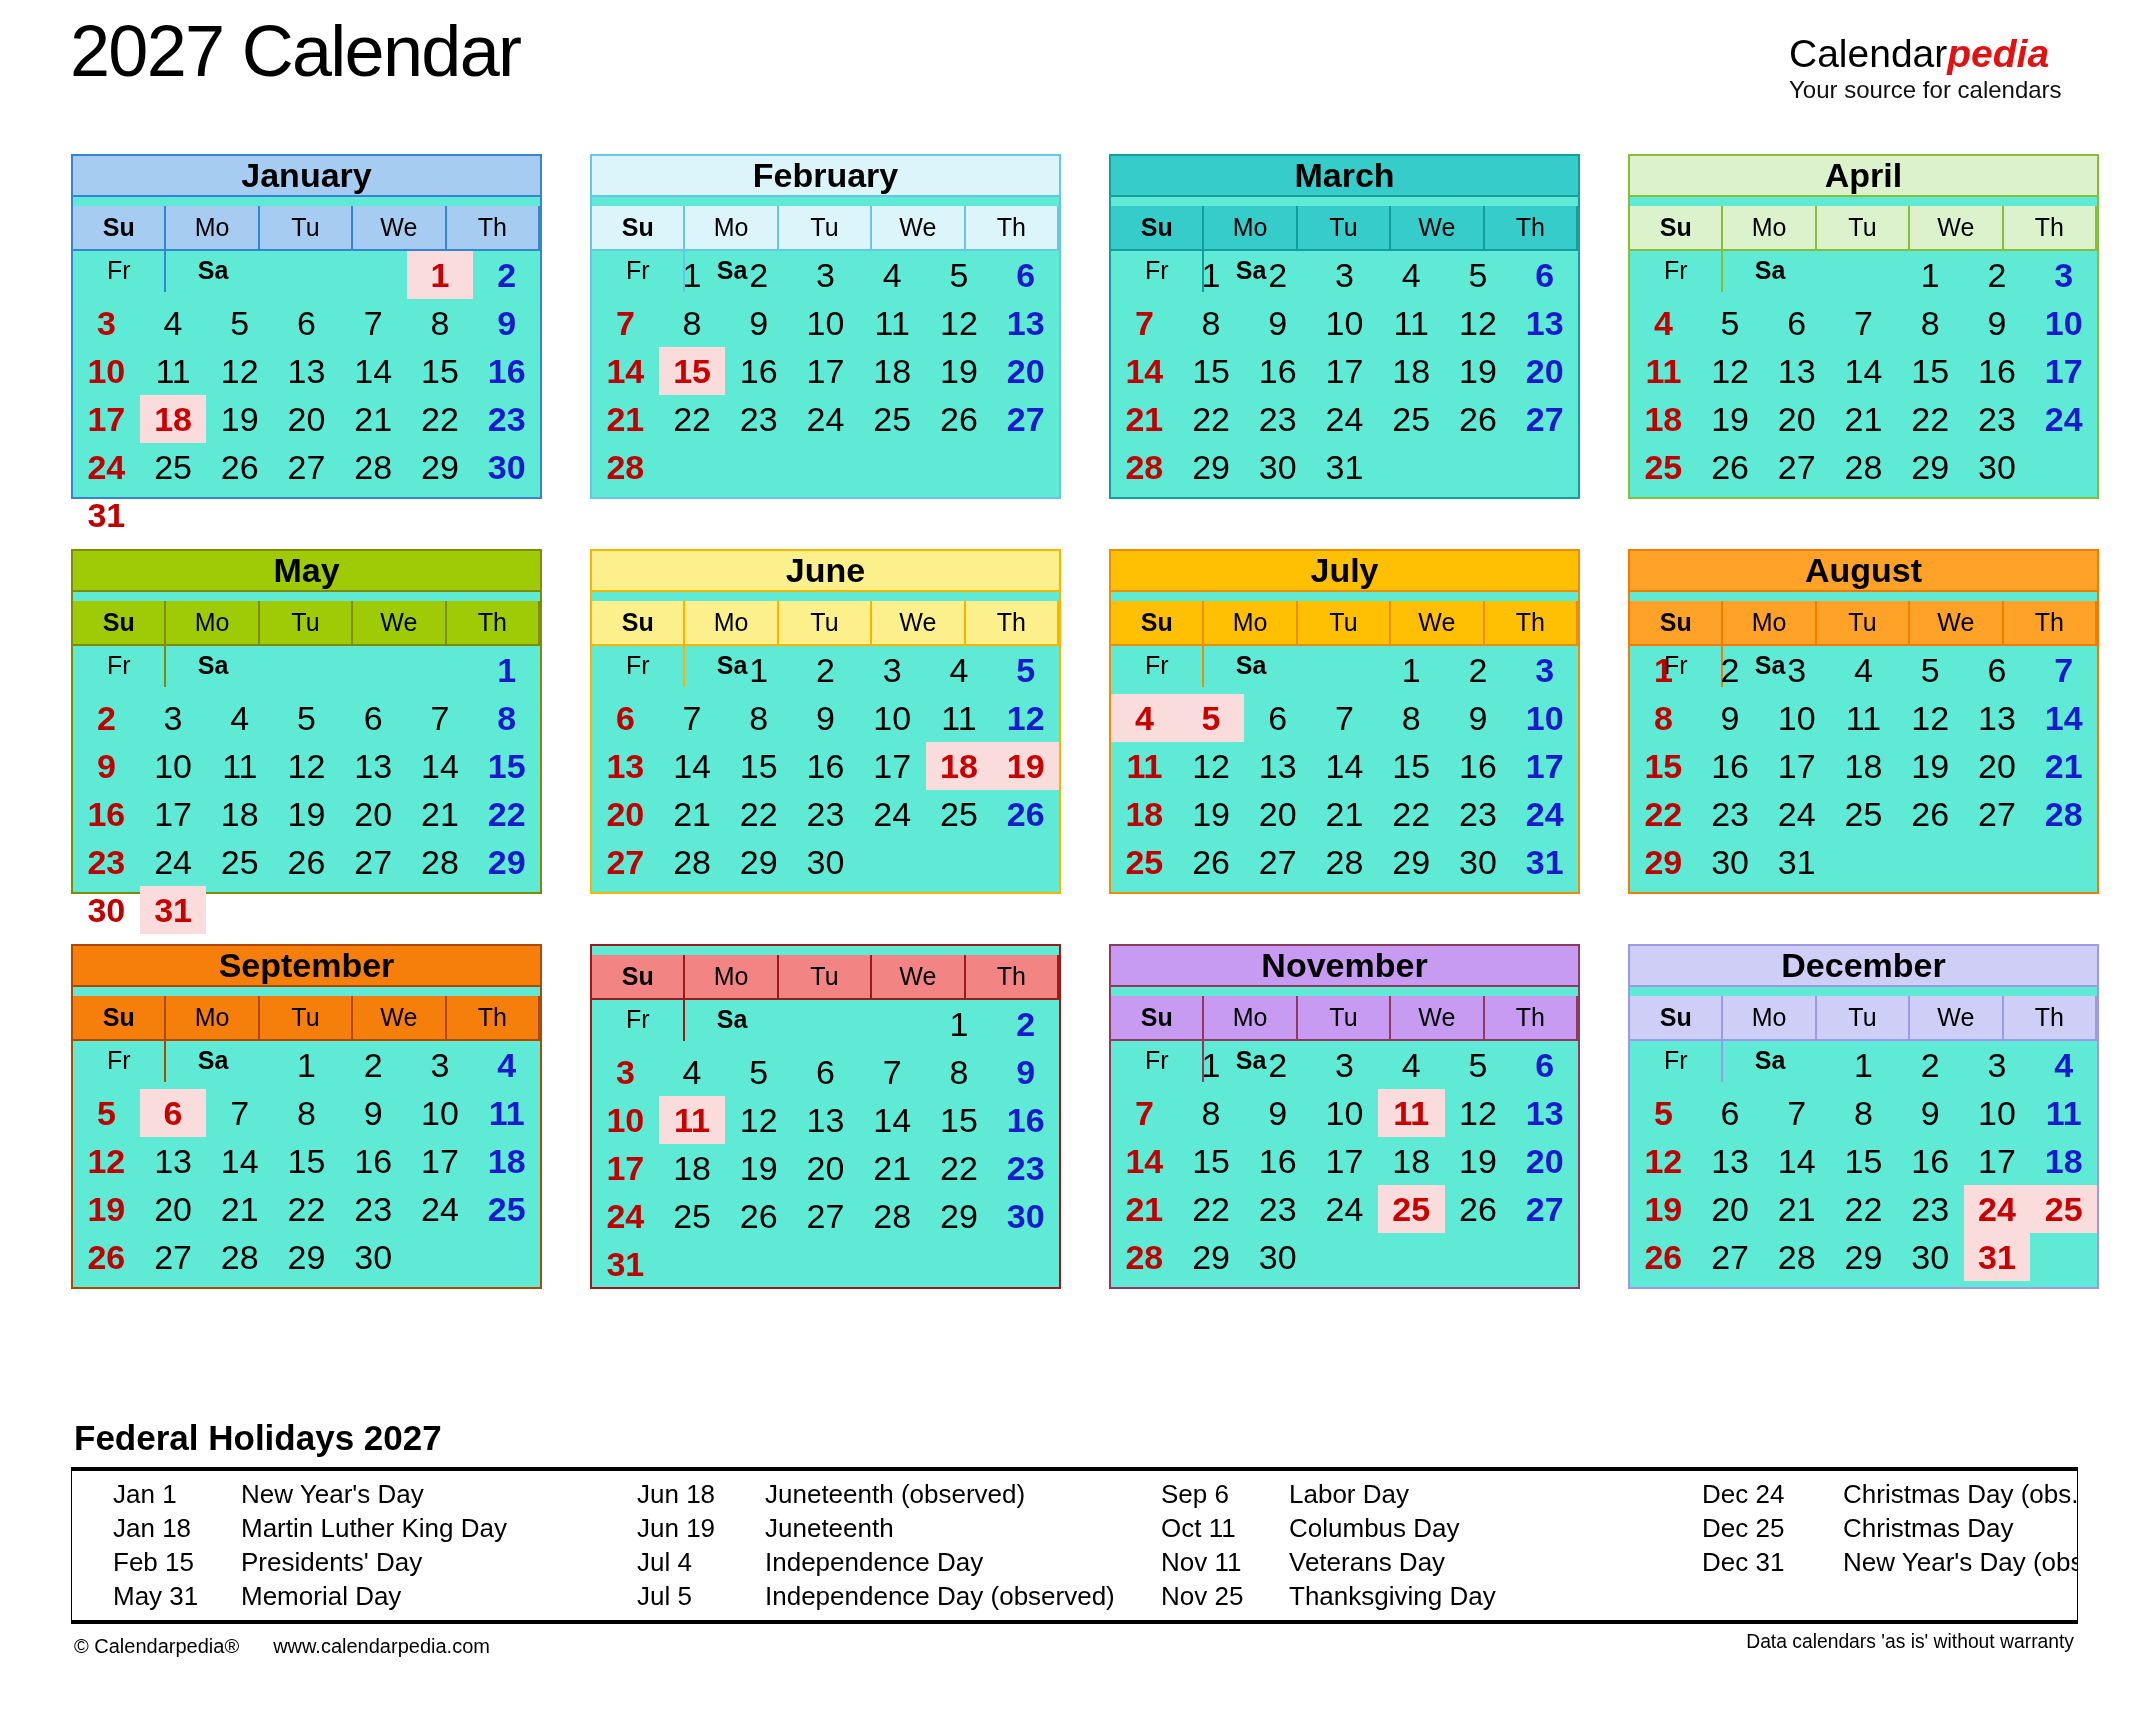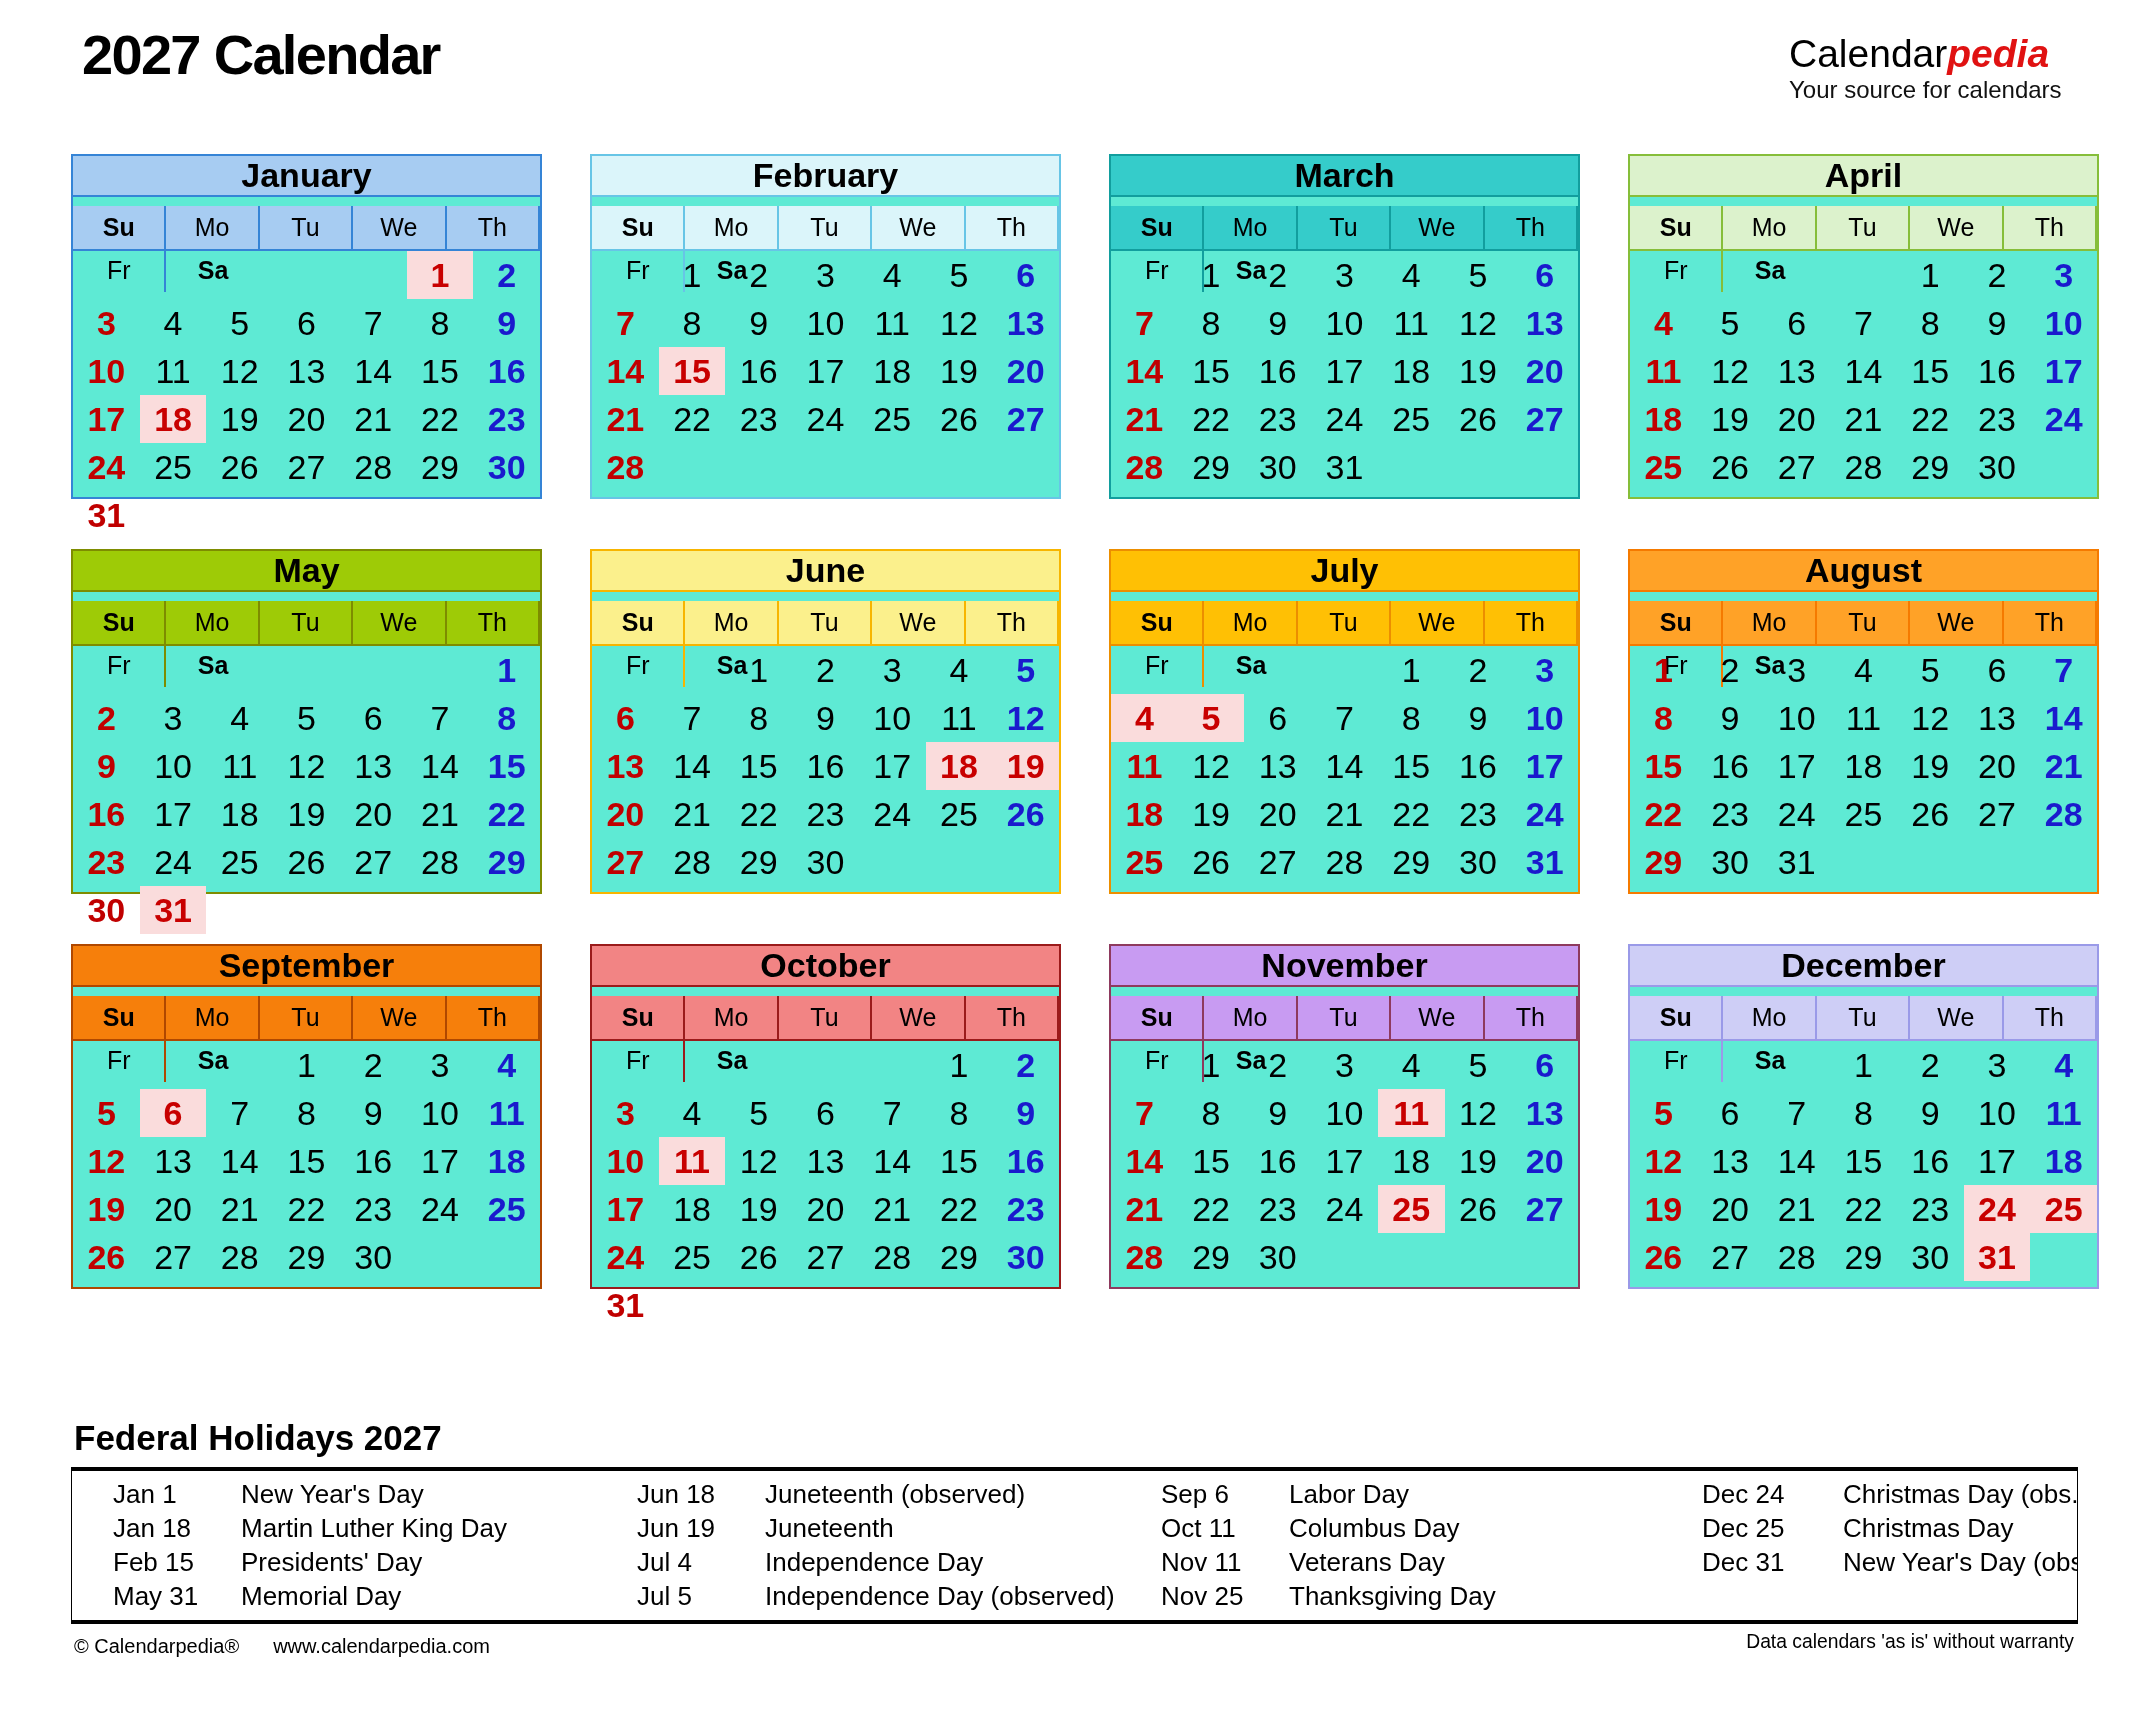--- a/index.html
+++ b/index.html
@@ -2,22 +2,22 @@
 <html style="--sun: #C00000; --sat: #1A1ACD; --holbg: #FADCDC; --holtx: #C80000; --logored: #E01212;font-size:13.4px"><head>
 <meta charset="utf-8">
 <style>
   html,body { margin:0; padding:0; }
   body {
     width:2148px; height:1712px; background:#ffffff; position:relative;
     font-family:"Liberation Sans", sans-serif; color:#000;
     overflow:hidden;
   }
   .page-title {
-    position:absolute; left:70px; top:10px; margin:12px;
-    font-size:56px; font-weight:bold; letter-spacing:-1.7px;
+    position:absolute; left:70px; top:10px; margin:0;
+    font-size:72px; font-weight:normal; letter-spacing:-1.7px;
   }
   .logo { position:absolute; left:1789px; top:23.5px;margin-top:8px; }
   .logo-line { font-size:39px; line-height:44px; white-space:nowrap; }
   .logo-red { font-weight:bold; font-style:italic; color:var(--logored,#E01212); }
   .logo-tag { font-size:24px; line-height:27px; color:#111; }
 
   .months {
     position:absolute; left:71px; top:154px;
     display:grid; grid-template-columns:repeat(4,471px);
     column-gap:48px; row-gap:50px;
@@ -580,21 +580,20 @@
           <div class="dc"></div>
           <div class="dc"></div>
           <div class="dc"></div>
           <div class="dc"></div>
           <div class="dc"></div>
           <div class="dc"></div>
           <div class="dc"></div>
         </div>
       </div>
       <div class="month" style="--bd: #9B1B1B; --fill: #F28484;">
-        <div class="mtitle">October</div>
         <div class="dow">
           <div class="dowcell we">Su</div>
           <div class="dowcell">Mo</div>
           <div class="dowcell">Tu</div>
           <div class="dowcell">We</div>
           <div class="dowcell">Th</div>
           <div class="dowcell">Fr</div>
           <div class="dowcell we">Sa</div>
         </div>
         <div class="dates">

